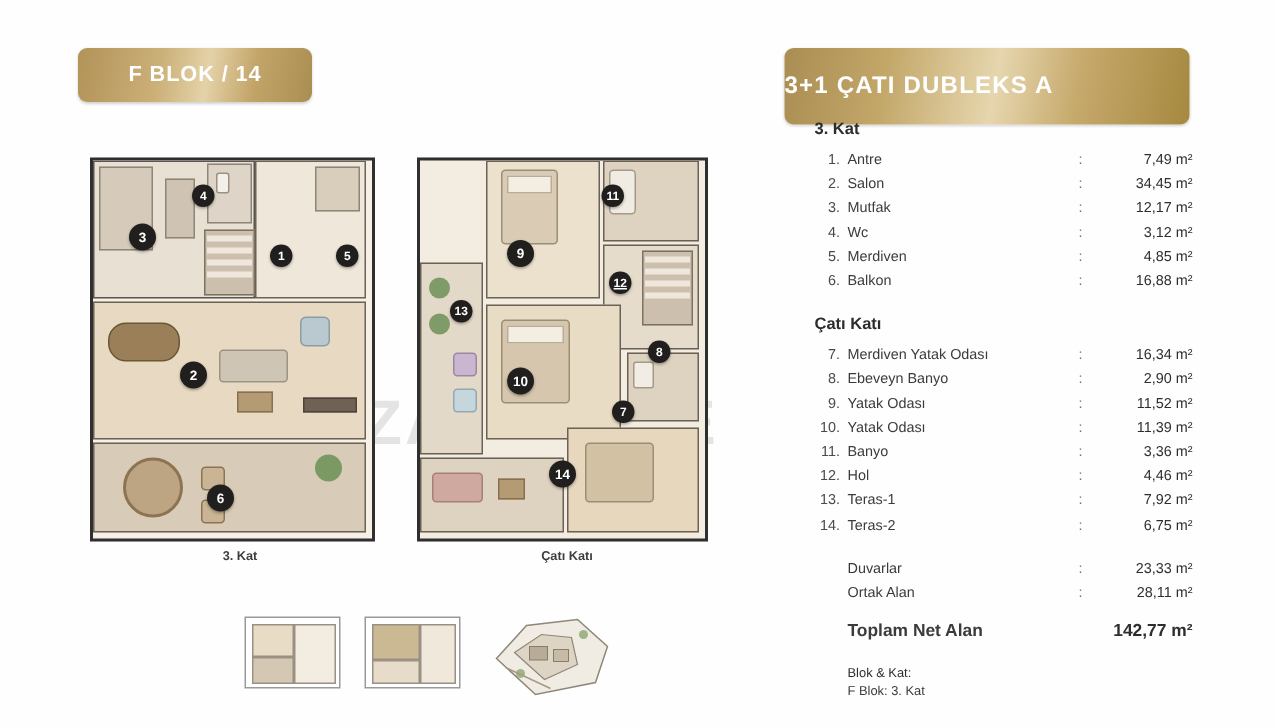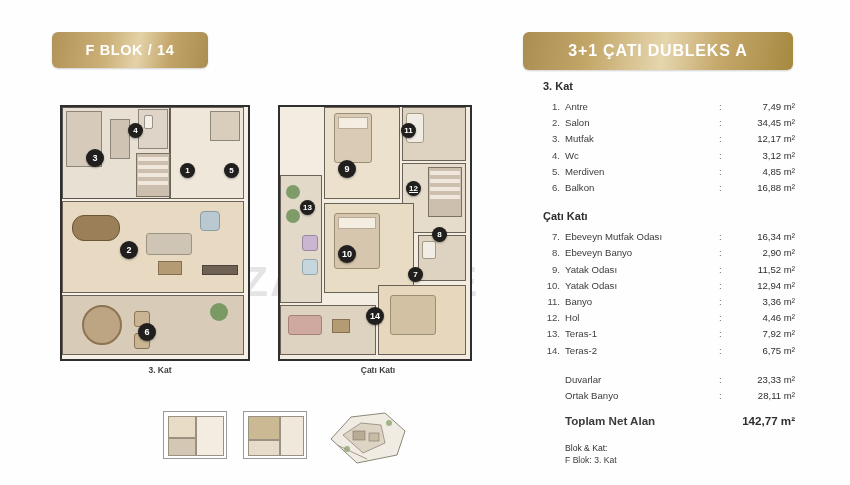--- a/index.html
+++ b/index.html
@@ -39,26 +39,26 @@
     color: #ffffff;
     font-size: 14.5px;
     font-weight: bold;
     letter-spacing: .6px;
   }
   .badge-right {
     position: absolute;
     left: 523px;
     top: 32px;
     width: 270px;
-    height: 38px;
+    height: 51px;
     border-radius: 6px;
     background: linear-gradient(100deg, #a98d52 0%, #c3a769 25%, #e6d6ae 52%, #c6a96c 72%, #a5893f 100%);
     display: flex;
     align-items: center;
-    justify-content: center;
+    justify-content: flex-start;
     box-shadow: 0 1px 2px rgba(0,0,0,.18);
   }
   .badge-right span {
     color: #ffffff;
     font-size: 16px;
     font-weight: bold;
     letter-spacing: .8px;
   }
 
   
@@ -350,41 +350,41 @@
       <span class="num">6.</span>
       <span class="nm">Balkon</span>
       <span class="col">:</span>
       <span class="val">16,88 m²</span>
     </div>
 
     <h3 class="second">Çatı Katı</h3>
 
     <div class="row">
       <span class="num">7.</span>
-      <span class="nm">Ebeveyn Mutfak Odası</span>
+      <span class="nm">Merdiven Yatak Odası</span>
       <span class="col">:</span>
       <span class="val">16,34 m²</span>
     </div>
     <div class="row">
       <span class="num">8.</span>
       <span class="nm">Ebeveyn Banyo</span>
       <span class="col">:</span>
       <span class="val">2,90 m²</span>
     </div>
     <div class="row">
       <span class="num">9.</span>
       <span class="nm">Yatak Odası</span>
       <span class="col">:</span>
       <span class="val">11,52 m²</span>
     </div>
     <div class="row">
       <span class="num">10.</span>
       <span class="nm">Yatak Odası</span>
       <span class="col">:</span>
-      <span class="val">12,94 m²</span>
+      <span class="val">11,39 m²</span>
     </div>
     <div class="row">
       <span class="num">11.</span>
       <span class="nm">Banyo</span>
       <span class="col">:</span>
       <span class="val">3,36 m²</span>
     </div>
     <div class="row">
       <span class="num">12.</span>
       <span class="nm">Hol</span>
@@ -405,21 +405,21 @@
     </div>
 
     <div class="sep"></div>
 
     <div class="row plain">
       <span class="nm">Duvarlar</span>
       <span class="col">:</span>
       <span class="val">23,33 m²</span>
     </div>
     <div class="row plain">
-      <span class="nm">Ortak Banyo</span>
+      <span class="nm">Ortak Alan</span>
       <span class="col">:</span>
       <span class="val">28,11 m²</span>
     </div>
 
     <div style="height:8px"></div>
 
     <div class="row total">
       <span class="nm">Toplam Net Alan</span>
       <span class="val">142,77 m²</span>
     </div>

